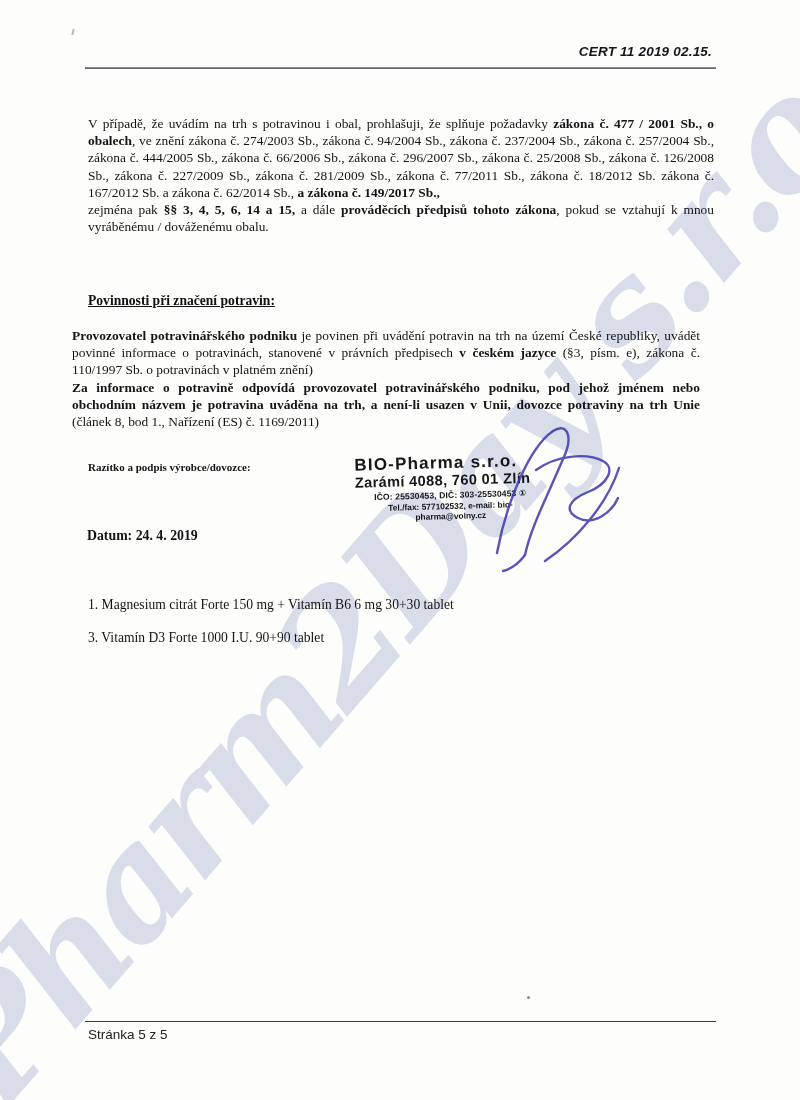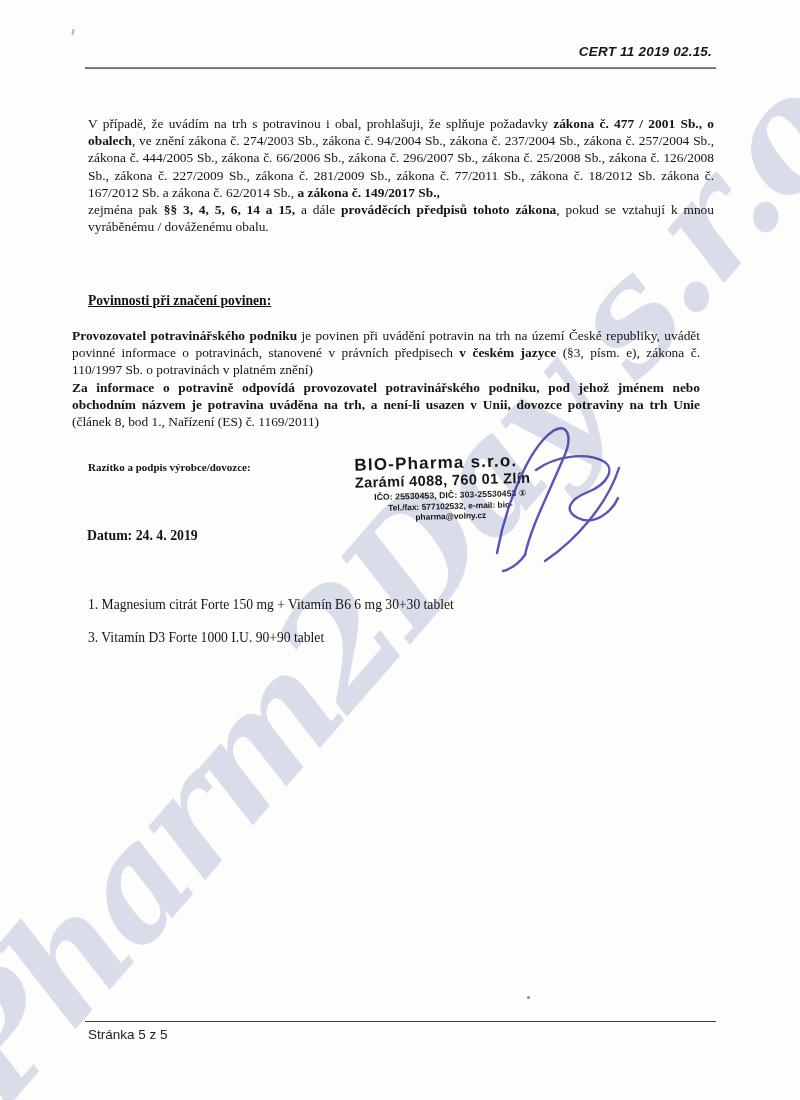--- a/index.html
+++ b/index.html
@@ -86,21 +86,21 @@
 
 <div class="page">
 
   <span class="speck-top"></span>
 
   <div class="doc-code">CERT 11 2019 02.15.</div>
   <div class="header-rule"></div>
 
   <p class="para p-packaging"><span>V případě, že uvádím na trh s potravinou i obal, prohlašuji, že splňuje požadavky </span><span class="b">zákona č. 477 / 2001 Sb., o obalech</span><span>, ve znění zákona č. 274/2003 Sb., zákona č. 94/2004 Sb., zákona č. 237/2004 Sb., zákona č. 257/2004 Sb., zákona č. 444/2005 Sb., zákona č. 66/2006 Sb., zákona č. 296/2007 Sb., zákona č. 25/2008 Sb., zákona č. 126/2008 Sb., zákona č. 227/2009 Sb., zákona č. 281/2009 Sb., zákona č. 77/2011 Sb., zákona č. 18/2012 Sb. zákona č. 167/2012 Sb. a zákona č. 62/2014 Sb., </span><span class="b">a zákona č. 149/2017 Sb.,</span><br><span>zejména pak </span><span class="b">§§ 3, 4, 5, 6, 14 a 15,</span><span> a dále </span><span class="b">prováděcích předpisů tohoto zákona</span><span>, pokud se vztahují k mnou vyráběnému / dováženému obalu.</span></p>
 
-  <h3 class="sec-heading">Povinnosti při značení povinen:</h3>
+  <h3 class="sec-heading">Povinnosti při značení potravin:</h3>
 
   <p class="para p-labeling"><span class="b">Provozovatel potravinářského podniku</span><span> je povinen při uvádění potravin na trh na území České republiky, uvádět povinné informace o potravinách, stanovené v právních předpisech </span><span class="b">v českém jazyce</span><span> (§3, písm. e), zákona č. 110/1997 Sb. o potravinách v platném znění)</span><br><span class="b">Za informace o potravině odpovídá provozovatel potravinářského podniku, pod jehož jménem nebo obchodním názvem je potravina uváděna na trh, a není-li usazen v Unii, dovozce potraviny na trh Unie</span><span> (článek 8, bod 1., Nařízení (ES) č. 1169/2011)</span></p>
 
   <p class="stamp-caption">Razítko a podpis výrobce/dovozce:</p>
 
   <div class="stamp">
     <div class="stamp-l1">BIO-Pharma s.r.o.</div>
     <div class="stamp-l2">Zarámí 4088, 760 01 Zlín</div>
     <div class="stamp-l3">IČO: 25530453, DIČ: 303-25530453 ①</div>
     <div class="stamp-l4">Tel./fax: 577102532, e-mail: bio-pharma@volny.cz</div>

